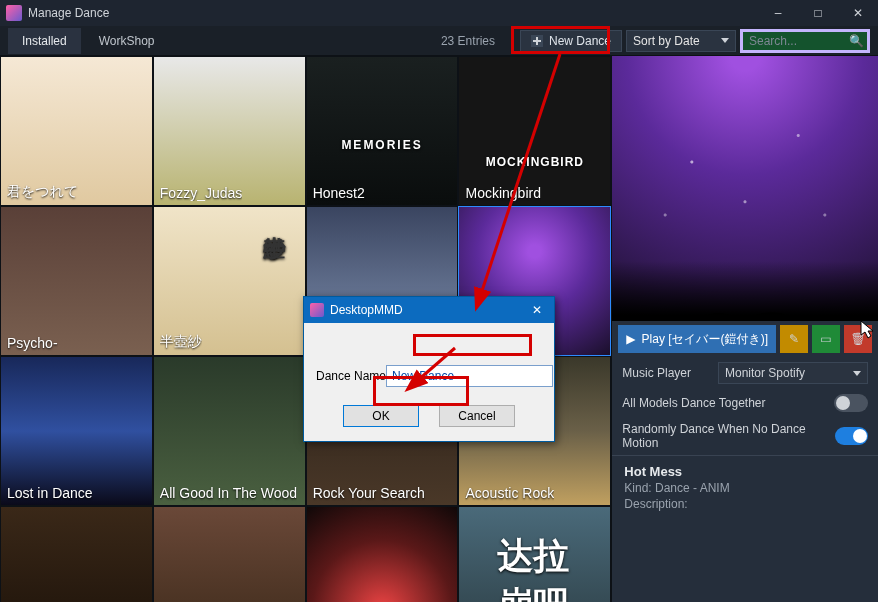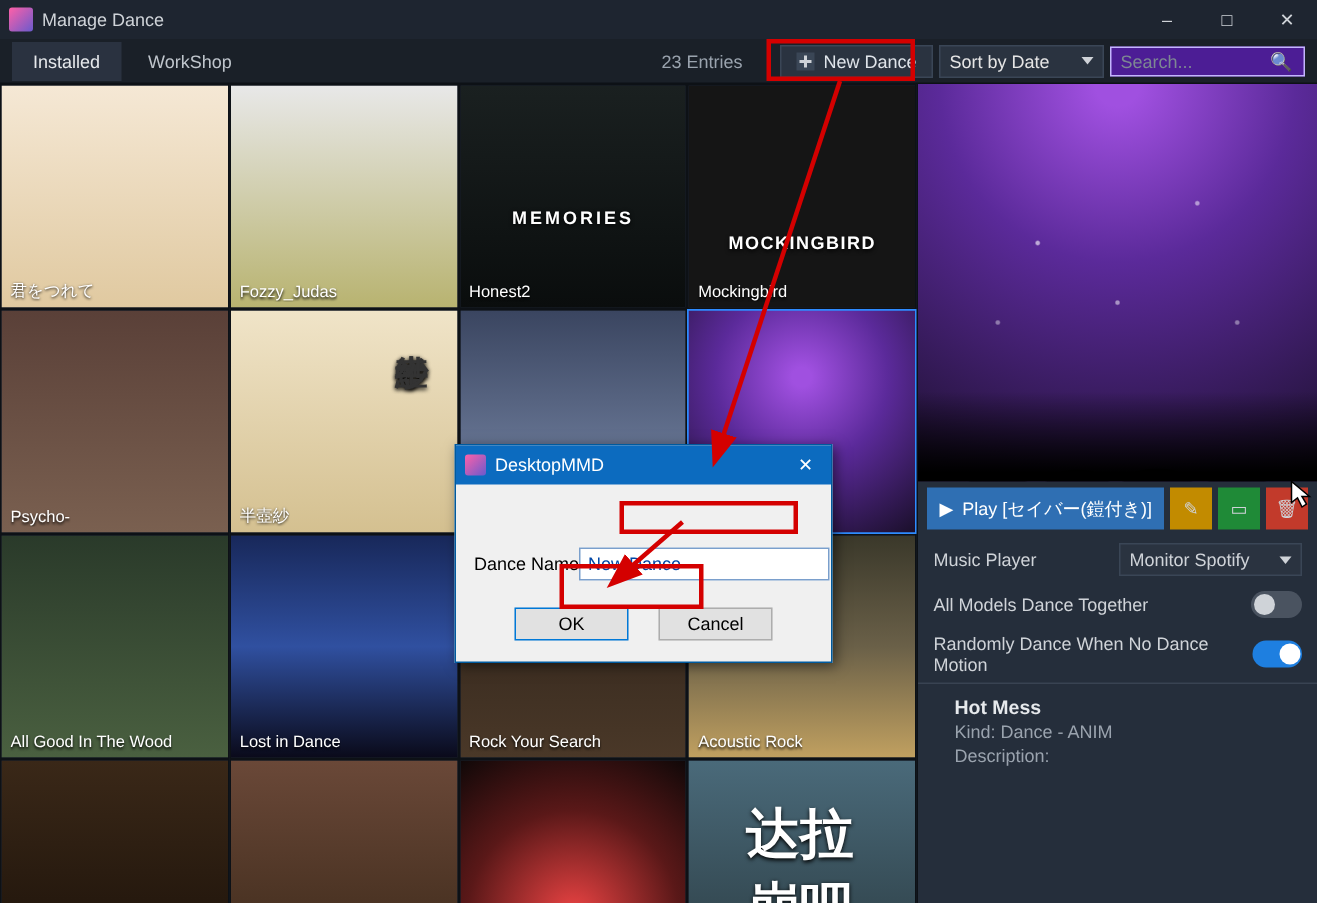--- a/index.html
+++ b/index.html
@@ -17,31 +17,31 @@
 .tab { padding:6px 14px; color:#bfc5cc; cursor:pointer; }
 .tab.active { background:#2a3240; color:#e6e9ec; }
 .spacer { flex:1; }
 .entries { color:#9aa3ae; margin-right:21px; }
 .newbtn { display:flex; align-items:center; gap:6px; background:#2a3340; border:1px solid #3a4656; padding:3px 10px; color:#dfe4ea; cursor:pointer; }
 .newbtn .plus { width:12px; height:12px; background:#3a4656; position:relative; }
 .newbtn .plus::before,.newbtn .plus::after { content:""; position:absolute; background:#cfd3d8; }
 .newbtn .plus::before { left:5px; top:2px; width:2px; height:8px; }
 .newbtn .plus::after { top:5px; left:2px; height:2px; width:8px; }
 .sortsel { width:110px; background:#2a3340; border:1px solid #3a4656; color:#e5e5e5; padding:3px 6px; display:flex; align-items:center; justify-content:space-between; cursor:pointer; }
-.search { display:flex; align-items:center; background:#4c1d95; border:1px solid #c4b5fd; padding:2px 6px; width:130px; }
+.search { display:flex; align-items:center; background:#14532d; border:3px solid #c4b5fd; padding:2px 6px; width:130px; }
 .search input { background:transparent; border:none; outline:none; color:#cfd3d8; width:100px; }
 .search input::placeholder { color:#7d8793; }
 .search .sicon { color:#9aa3ae; }
 
 
 .main { display:flex; height:546px; }
 .grid { width:614px; display:grid; grid-template-columns:repeat(4,1fr); grid-auto-rows:150px; }
 .gcell { position:relative; overflow:hidden; border:1px solid #0d1116; }
 .gcell .thumb { position:absolute; inset:0; }
-.gcell .cap { position:absolute; left:6px; bottom:4px; color:#fff; text-shadow:0 1px 2px #000; font-size:11px; white-space:nowrap; overflow:hidden; text-overflow:ellipsis; max-width:140px; }
+.gcell .cap { position:absolute; left:6px; bottom:4px; color:#fff; text-shadow:0 1px 2px #000; font-size:14px; white-space:nowrap; overflow:hidden; text-overflow:ellipsis; max-width:140px; }
 .gcell.sel { outline:2px solid #2e8bff; outline-offset:-2px; }
 
 
 .right { flex:1; background:#252e3b; border-left:1px solid #0d1116; display:flex; flex-direction:column; }
 .preview { height:265px; background:radial-gradient(circle at 50% 0%, #a050e0 5%, #5b2a9a 40%, #1a0f2a 100%); position:relative; overflow:hidden; }
 .preview::before { content:""; position:absolute; inset:0;
   background:
     radial-gradient(circle at 30% 40%, rgba(255,255,255,.6) 0 1px, transparent 2px),
     radial-gradient(circle at 70% 30%, rgba(255,255,255,.5) 0 1px, transparent 2px),
     radial-gradient(circle at 50% 55%, rgba(255,255,255,.5) 0 1px, transparent 2px),
@@ -58,27 +58,27 @@
 }
 
 .actionrow { display:flex; gap:4px; padding:4px 6px; }
 .playbtn { flex:1; background:#2f6fb3; color:#fff; display:flex; align-items:center; padding:4px 8px; gap:6px; cursor:pointer; overflow:hidden; white-space:nowrap; }
 .sqbtn { width:28px; height:28px; display:flex; align-items:center; justify-content:center; cursor:pointer; }
 .sqbtn.edit   { background:#c28b00; }
 .sqbtn.folder { background:#1f8a37; }
 .sqbtn.del    { background:#c23a2b; }
 
 .setrow { display:flex; align-items:center; justify-content:space-between; padding:5px 10px; }
-.selbox { width:122px; background:#2a3340; border:1px solid #3a4656; color:#cfd3d8; padding:3px 6px; display:flex; align-items:center; justify-content:space-between; cursor:pointer; }
+.selbox { width:150px; background:#2a3340; border:1px solid #3a4656; color:#cfd3d8; padding:3px 6px; display:flex; align-items:center; justify-content:space-between; cursor:pointer; }
 .switch { width:34px; height:18px; border-radius:9px; background:#4a5360; position:relative; cursor:pointer; }
 .switch .knob { position:absolute; width:14px; height:14px; border-radius:50%; background:#cfd3d8; top:2px; left:2px; }
 .switch.on { background:#1e7fe0; }
 .switch.on .knob { left:18px; background:#fff; }
 
-.detailhead { padding:8px 24px 2px; border-top:1px solid #394352; }
+.detailhead { padding:8px 12px 2px; border-top:1px solid #394352; }
 .detailhead .name { font-weight:bold; color:#e6e9ec; font-size:13px; }
 .detailhead .line { color:#9aa3ae; margin-top:2px; }
 .descbox { margin:6px 10px; background:#2a3340; border:1px solid #3a4656; padding:6px 8px; height:60px; overflow:hidden; }
 
 
 .dialog { position:absolute; left:303px; top:296px; width:252px; background:#f0f0f0; color:#000; border:1px solid #005a9e; z-index:10; box-shadow:2px 2px 8px rgba(0,0,0,.5); }
 .dlg-title { height:26px; background:#0c6bbf; color:#fff; display:flex; align-items:center; padding:0 6px; gap:6px; }
 .dlg-title .dicon { width:14px; height:14px; background:linear-gradient(135deg,#ff60a8,#6a5acd); border-radius:2px; }
 .dlg-title .dtit { flex:1; }
 .dlg-title .dclose { color:#fff; cursor:pointer; padding:0 6px; }
@@ -192,26 +192,26 @@
       </div>
       <div class="gcell">
         <div class="thumb t6"></div>
         <div class="cap"></div>
       </div>
       <div class="gcell sel">
         <div class="thumb t7"></div>
         <div class="cap"></div>
       </div>
       <div class="gcell">
+        <div class="thumb t8"></div>
+        <div class="cap">Lost in Dance</div>
+      </div>
+      <div class="gcell">
         <div class="thumb t9"></div>
         <div class="cap">All Good In The Wood</div>
-      </div>
-      <div class="gcell">
-        <div class="thumb t8"></div>
-        <div class="cap">Lost in Dance</div>
       </div>
       <div class="gcell">
         <div class="thumb t10"></div>
         <div class="cap">Rock Your Search</div>
       </div>
       <div class="gcell">
         <div class="thumb t11"></div>
         <div class="cap">Acoustic Rock</div>
       </div>
       <div class="gcell">

